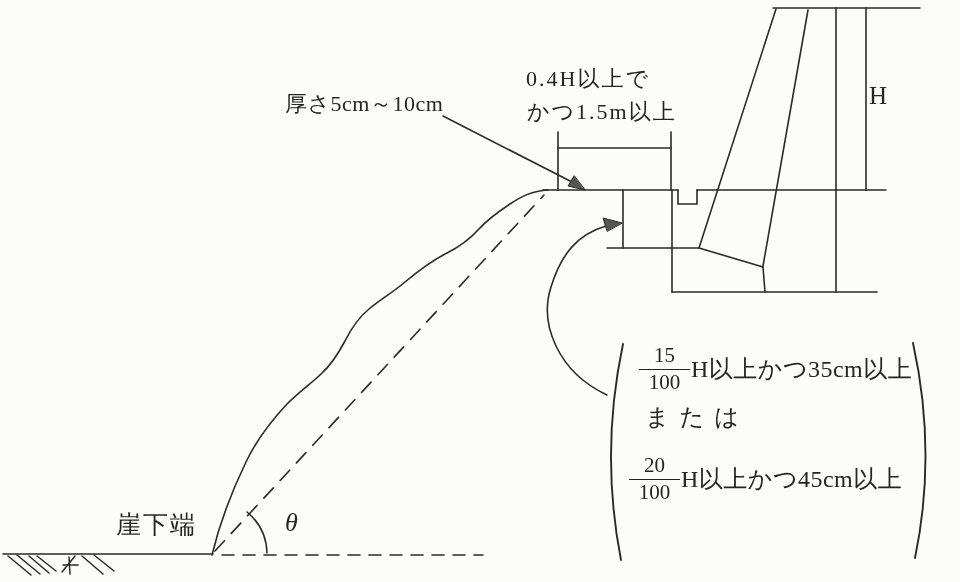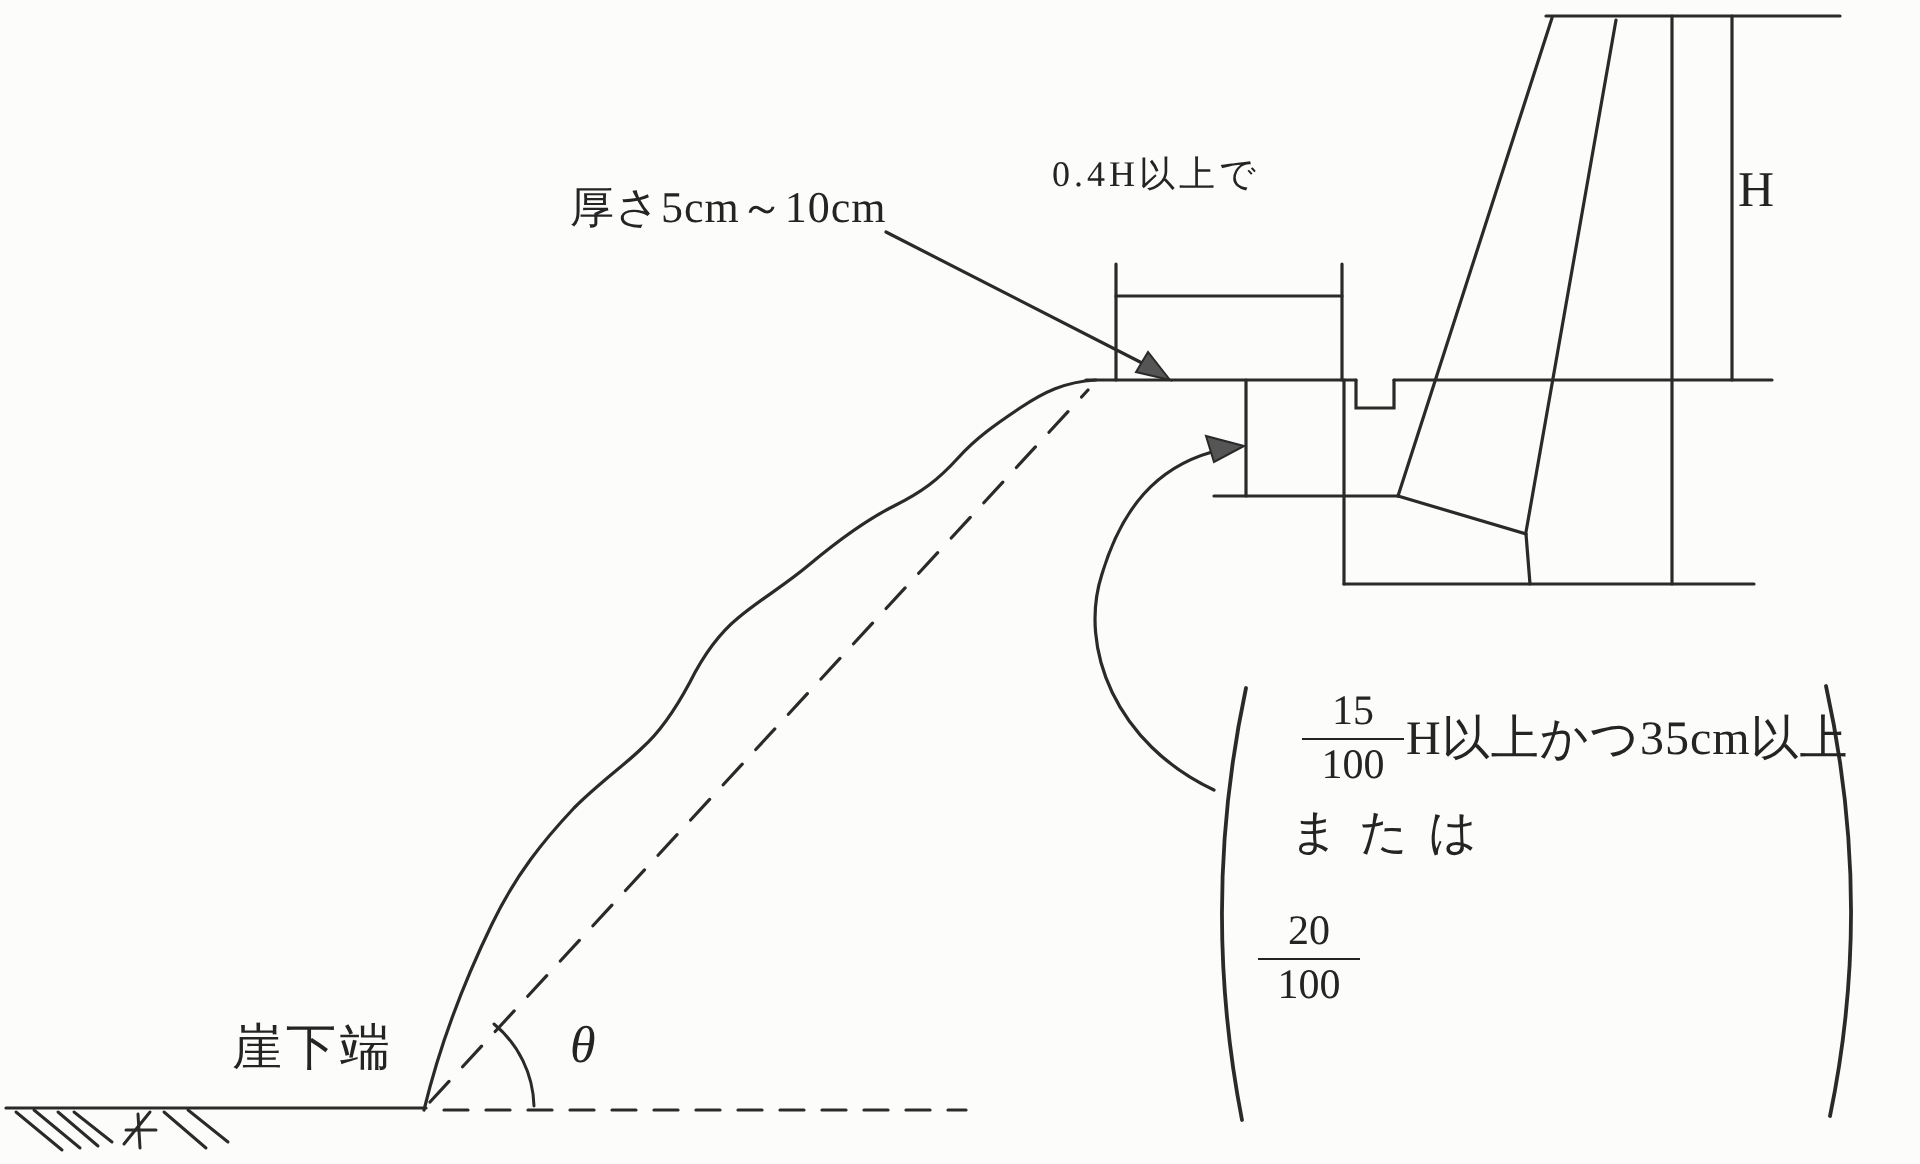--- a/index.html
+++ b/index.html
@@ -17,21 +17,21 @@
   }
   .page svg{position:absolute;left:0;top:0;}
   .lbl{
     position:absolute;
     white-space:nowrap;
     color:var(--ink);
     line-height:1.15;
   }
   .concrete1{left:245px;top:55px;font-size:22px;letter-spacing:2px;}
   .concrete2{left:285px;top:91px;font-size:22px;letter-spacing:0.5px;text-align:right;}
-  .setback1{left:526px;top:66px;font-size:18px;letter-spacing:2px;margin-top:11px;}
+  .setback1{left:526px;top:66px;font-size:22px;letter-spacing:2px;}
   .setback2{left:527px;top:99px;font-size:22px;letter-spacing:2px;}
   .hlabel{left:869px;top:82px;font-size:25px;}
   .cliff{left:116px;top:511px;font-size:25px;letter-spacing:2px;}
   .theta{left:285px;top:508px;font-size:26px;font-style:italic;}
   
   .frow{
     position:absolute;
     display:flex;
     align-items:center;
     color:var(--ink);
@@ -41,21 +41,21 @@
     flex-direction:column;
     align-items:center;
     font-size:21px;
     line-height:1.12;
     min-width:47px;
     text-align:center;
   }
   .frac .num{display:block;width:100%;border-bottom:1.7px solid var(--ink);padding:0 2px 1px;}
   .frac .den{display:block;width:100%;padding-top:1px;}
   .ftext{font-size:24px;margin-left:3px;letter-spacing:0.5px;}
-  .row1{left:641px;top:344px;margin-left:12px;}
+  .row1{left:641px;top:344px;}
   .row2{left:645px;top:404px;font-size:24px;letter-spacing:10px;}
   .row3{left:631px;top:454px;font-family:Liberation Serif, serif;}
   .row4{left:627px;top:515px;font-size:24px;letter-spacing:0.5px;}
 </style>
 </head>
 <body>
 
 <div class="page">
 
   <svg width="960" height="582" viewBox="0 0 960 582" fill="none" stroke="#2a2a2a" stroke-width="1.6" stroke-linecap="round">
@@ -113,20 +113,21 @@
       <path d="M94,555 L114,571"></path>
     </g>
 
     <path d="M623,344 Q600,452 621,560" stroke-width="1.9"></path>
     <path d="M913,343 Q937,452 915,558" stroke-width="1.9"></path>
   </svg>
 
   <div class="lbl concrete2">厚さ5cm～10cm</div>
 
   <div class="lbl setback1">0.4H以上で</div>
+  <div class="lbl setback2">かつ1.5m以上</div>
 
   <div class="lbl hlabel">H</div>
 
   <div class="lbl cliff">崖下端</div>
 
   <div class="lbl theta">θ</div>
 
   <div class="frow row1">
     <span class="frac">
       <span class="num">15</span>
@@ -135,16 +136,17 @@
     <span class="ftext">H以上かつ35cm以上</span>
   </div>
 
   <div class="lbl row2" style="position:absolute;">または</div>
 
   <div class="frow row3">
     <span class="frac">
       <span class="num">20</span>
       <span class="den">100</span>
     </span>
+    <span class="ftext">H以上かつ45cm以上</span>
   </div>
 
 
 </div>
 
 </body></html>

